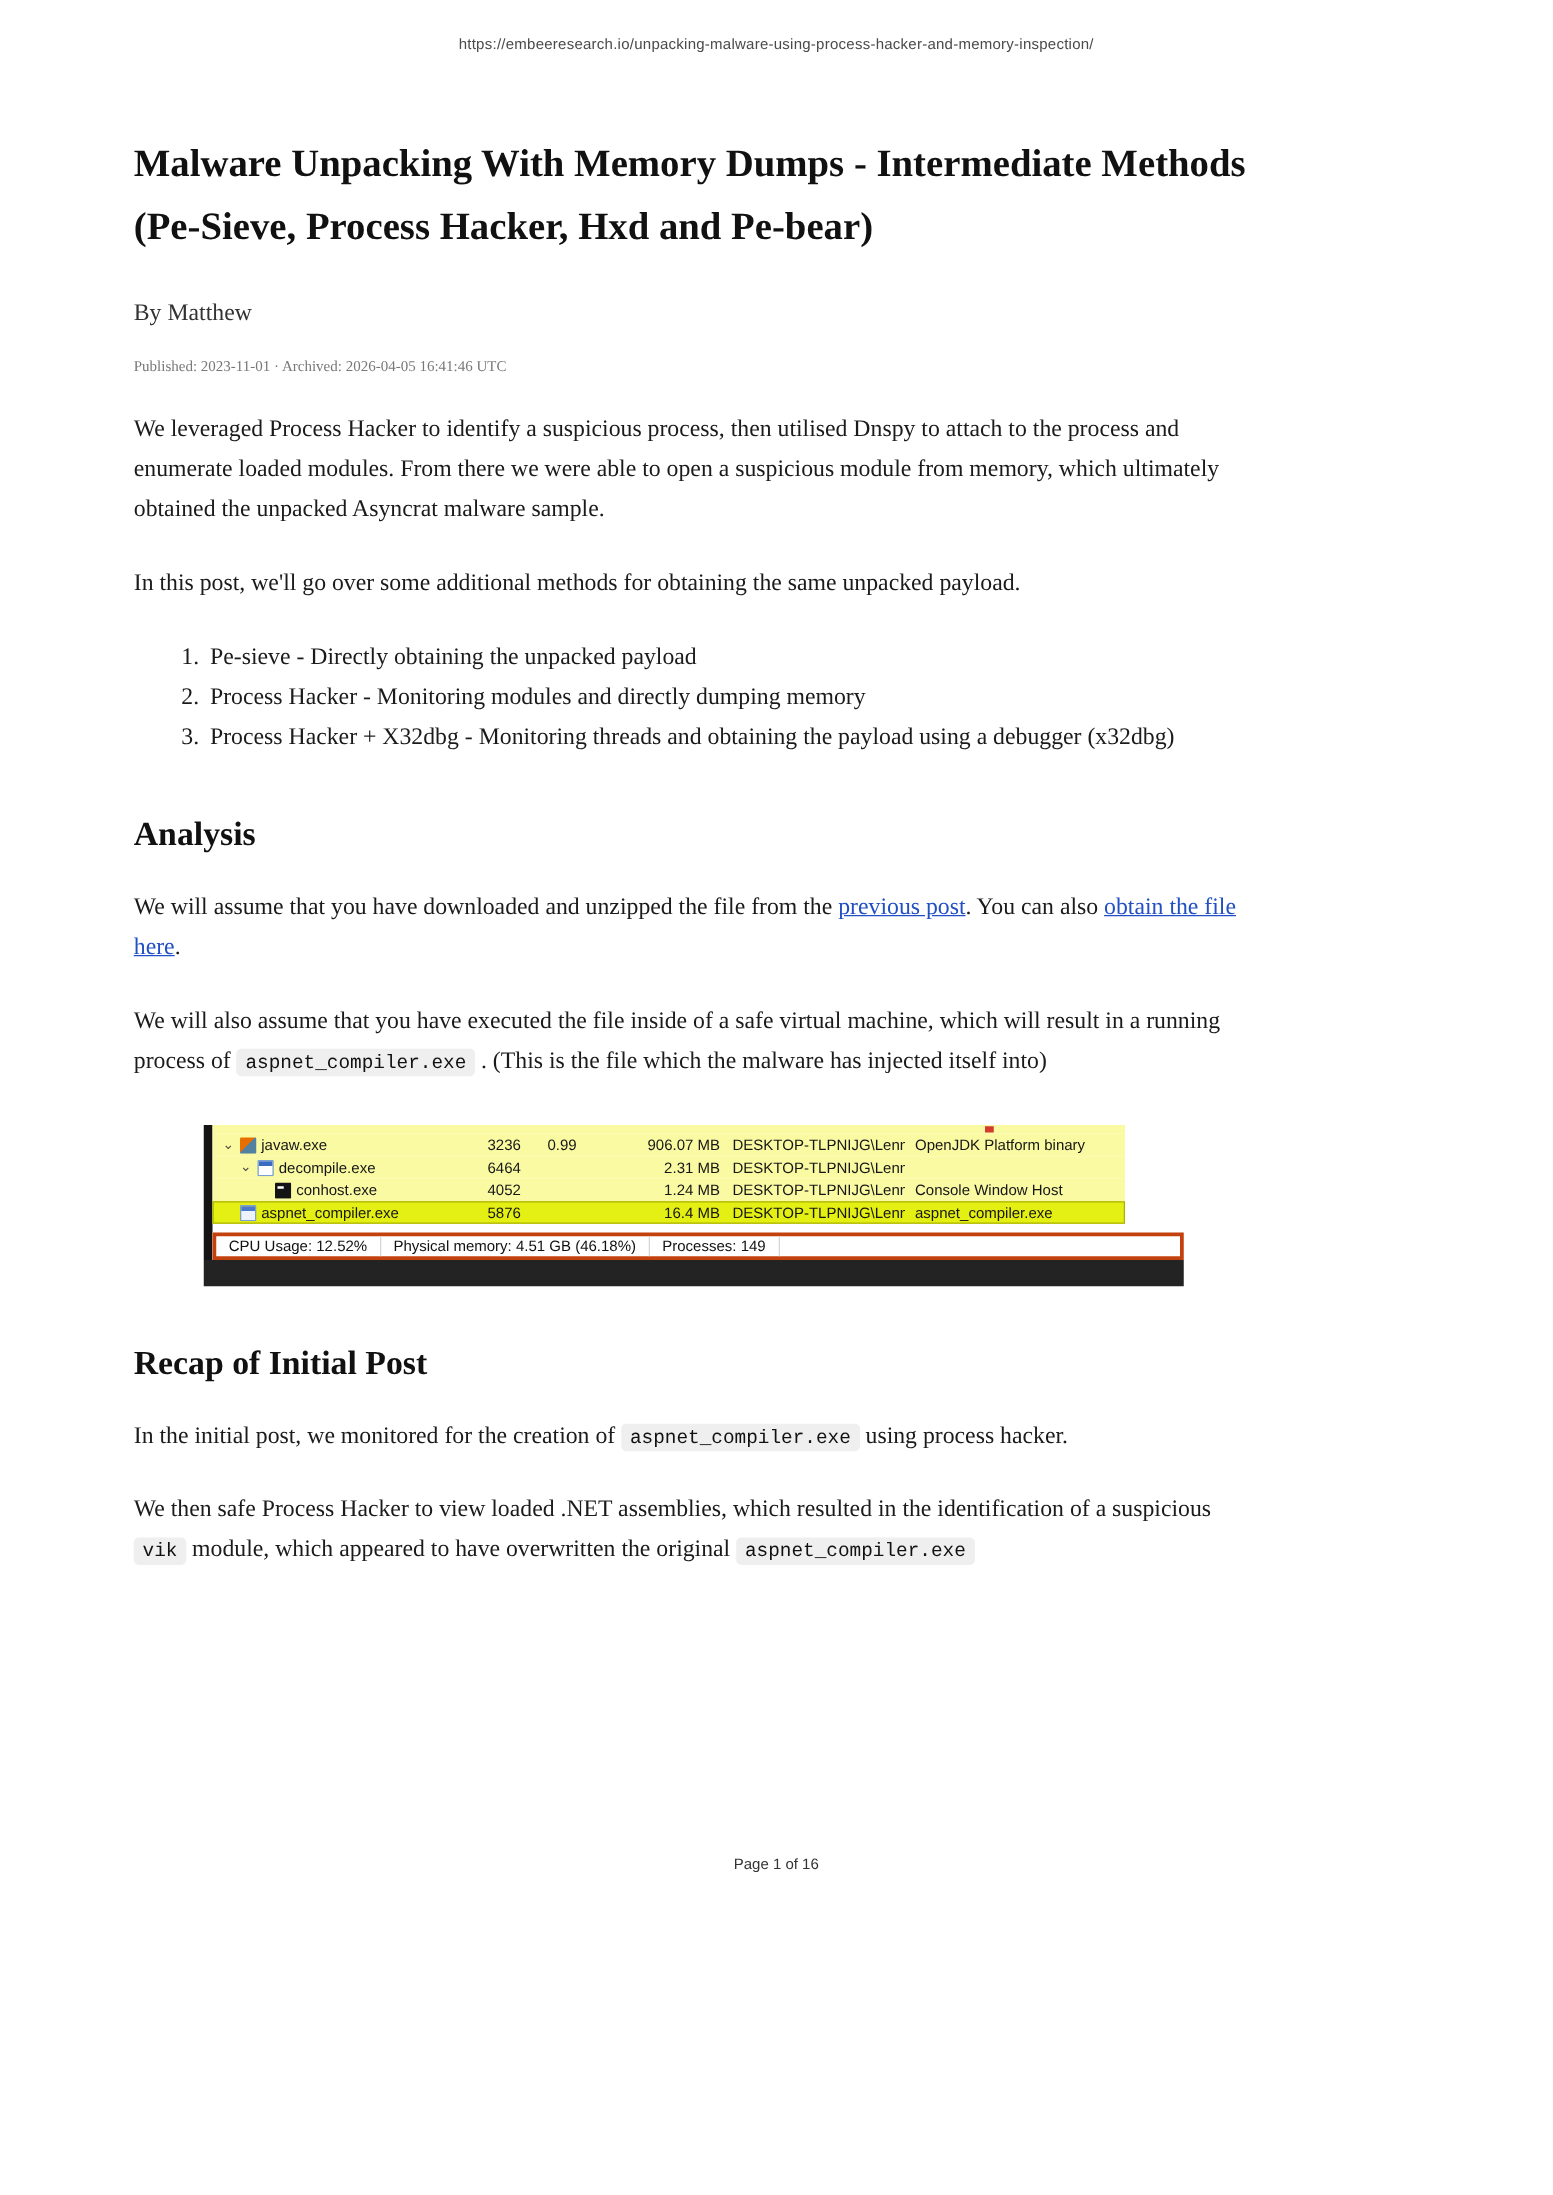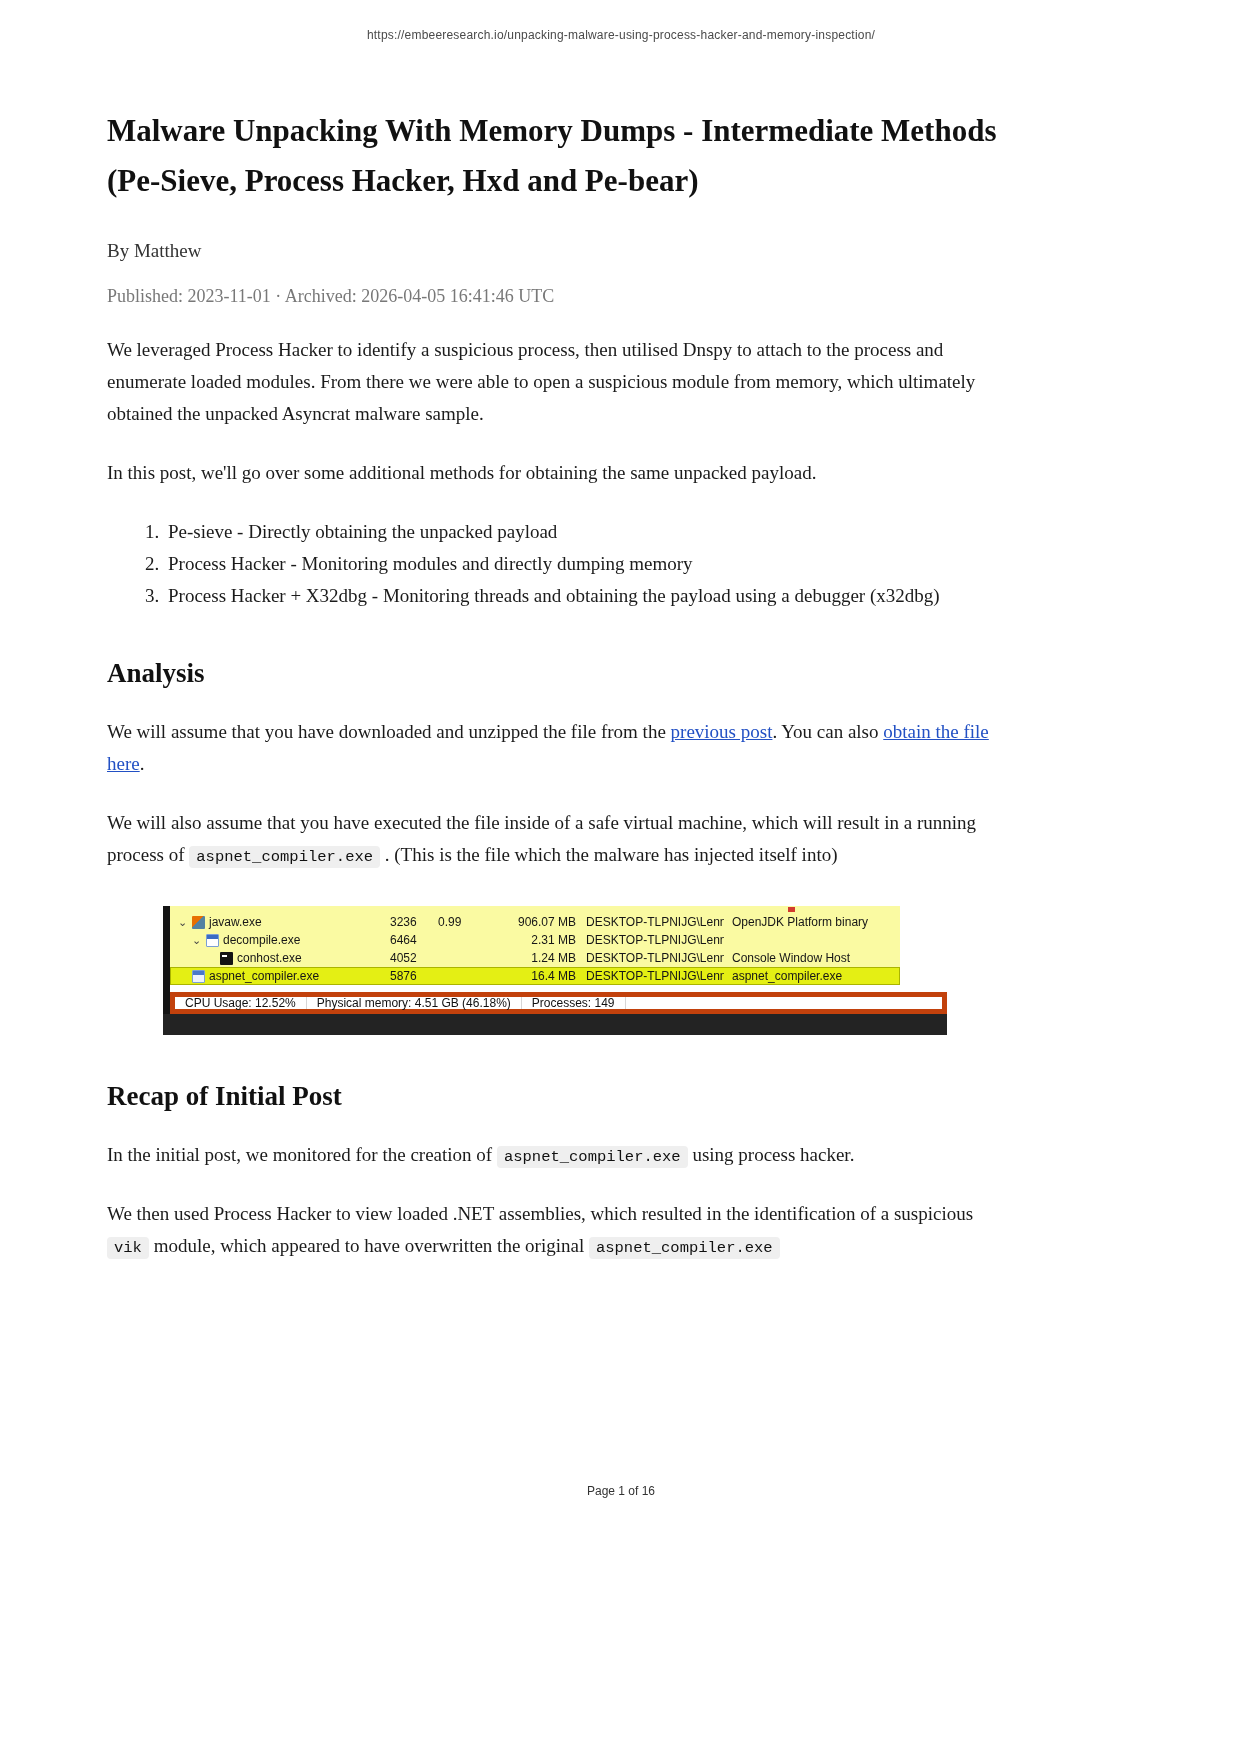--- a/index.html
+++ b/index.html
@@ -21,21 +21,21 @@
   }
   .content { margin: 0 107px; width: 900px; }
   h1 {
     margin-top: 64px;
     font-size: 31px;
     font-weight: 700;
     line-height: 1.62;
     color: #111111;
   }
   .byline { margin-top: 34px; font-size: 19px; color: #333333; }
-  .meta  { margin-top: 24px; font-size: 18px; color: #787878; }
+  .meta  { margin-top: 24px; font-size: 12px; color: #787878; }
   p.body { margin-top: 27px; font-size: 19px; line-height: 1.68; color: #1b1b1b; }
   a.link { color: #2250c4; text-decoration: underline; cursor: pointer; }
   code.inline {
     font-family: "Liberation Mono", monospace;
     font-size: 15.5px;
     background: #efefef;
     color: #111;
     padding: 2px 7px;
     border-radius: 4px;
     white-space: nowrap;
@@ -72,21 +72,21 @@
   .picon { display: inline-block; width: 13px; height: 13px; flex: none; margin-right: 4px; border-radius: 1px; }
   .picon.javaw { background: linear-gradient(135deg, #e76f00 0 46%, #5382a1 46% 100%); }
   .picon.decompile { background: linear-gradient(#3a6bc4 0 4px, #ffffff 4px 100%); border: 1px solid #7a9fd4; }
   .picon.conhost { background: linear-gradient(#ffffff, #ffffff) 2px 3px / 5px 2px no-repeat, #141414; }
   .picon.aspnet { background: linear-gradient(#4a79c9 0 4px, #eef3fb 4px 100%); border: 1px solid #7a9fd4; }
   .statusbar {
     margin-top: 7px;
     width: 777px;
     height: 22px;
     background: #ffffff;
-    border: 5px solid #c2410c;
+    border: 3px solid #c2410c;
     display: flex;
     align-items: center;
     font-size: 12px;
     color: #111;
   }
   .statusbar .seg { padding: 0 10px; height: 100%; display: flex; align-items: center; border-right: 1px solid #d6d6d6; }
   .shot-taskbar { width: 784px; height: 21px; background: #232323; }
 
   .page-footer {
     position: absolute;
@@ -195,17 +195,17 @@
         <span class="seg">Processes: 149</span>
       </div>
     </div>
     <div class="shot-taskbar"></div>
   </div>
 
   <h2>Recap of Initial Post</h2>
 
   <p class="body"><span>In the initial post, we monitored for the creation of </span><code class="inline">aspnet_compiler.exe</code><span> using process hacker.</span></p>
 
-  <p class="body"><span>We then used Process Hacker to view loaded .NET assemblies, which resulted in the identification of a suspicious </span><code class="inline">vik</code><span> module, which appeared to have overwritten the original </span><code class="inline">aspnet_compiler.exe</code></p>
+  <p class="body"><span>We then safe Process Hacker to view loaded .NET assemblies, which resulted in the identification of a suspicious </span><code class="inline">vik</code><span> module, which appeared to have overwritten the original </span><code class="inline">aspnet_compiler.exe</code></p>
 
 </div>
 
 <div class="page-footer">Page 1 of 16</div>
 
 </body></html>

